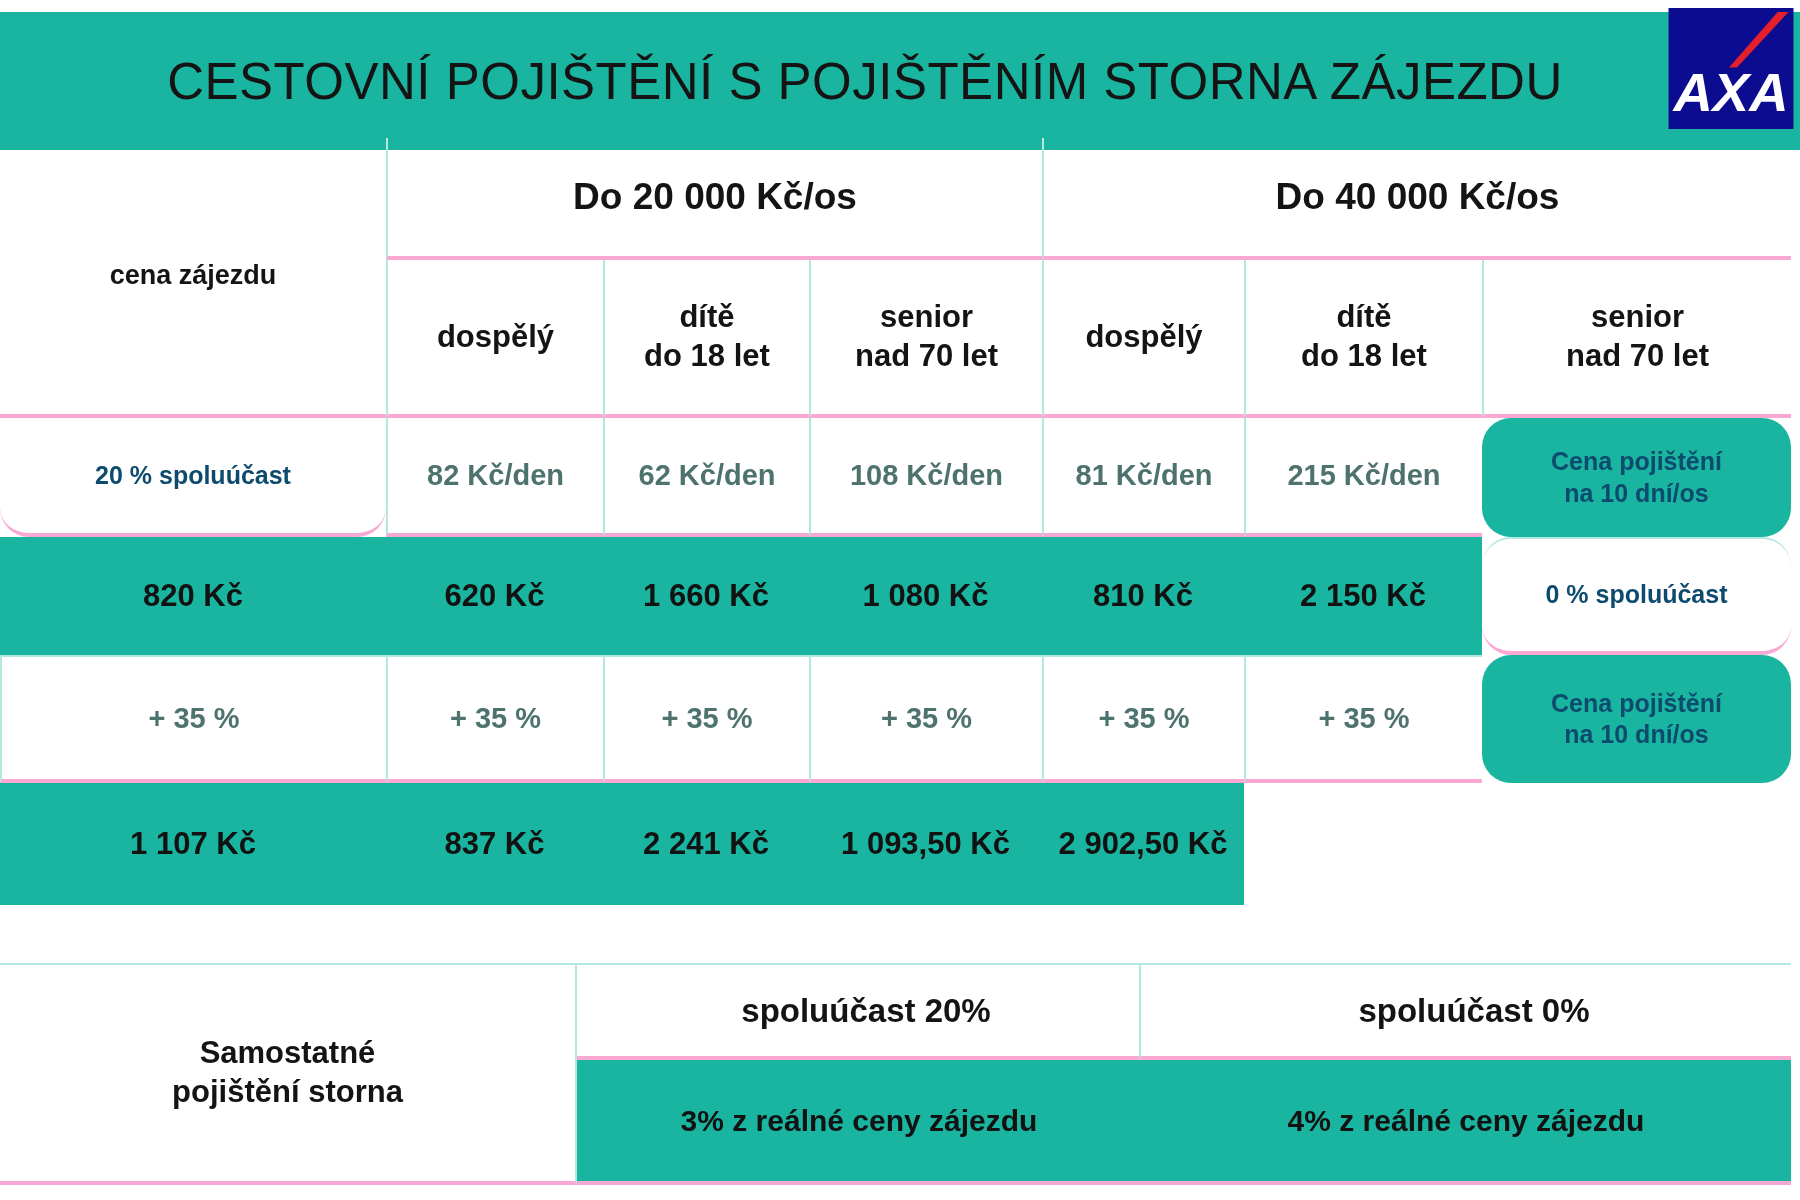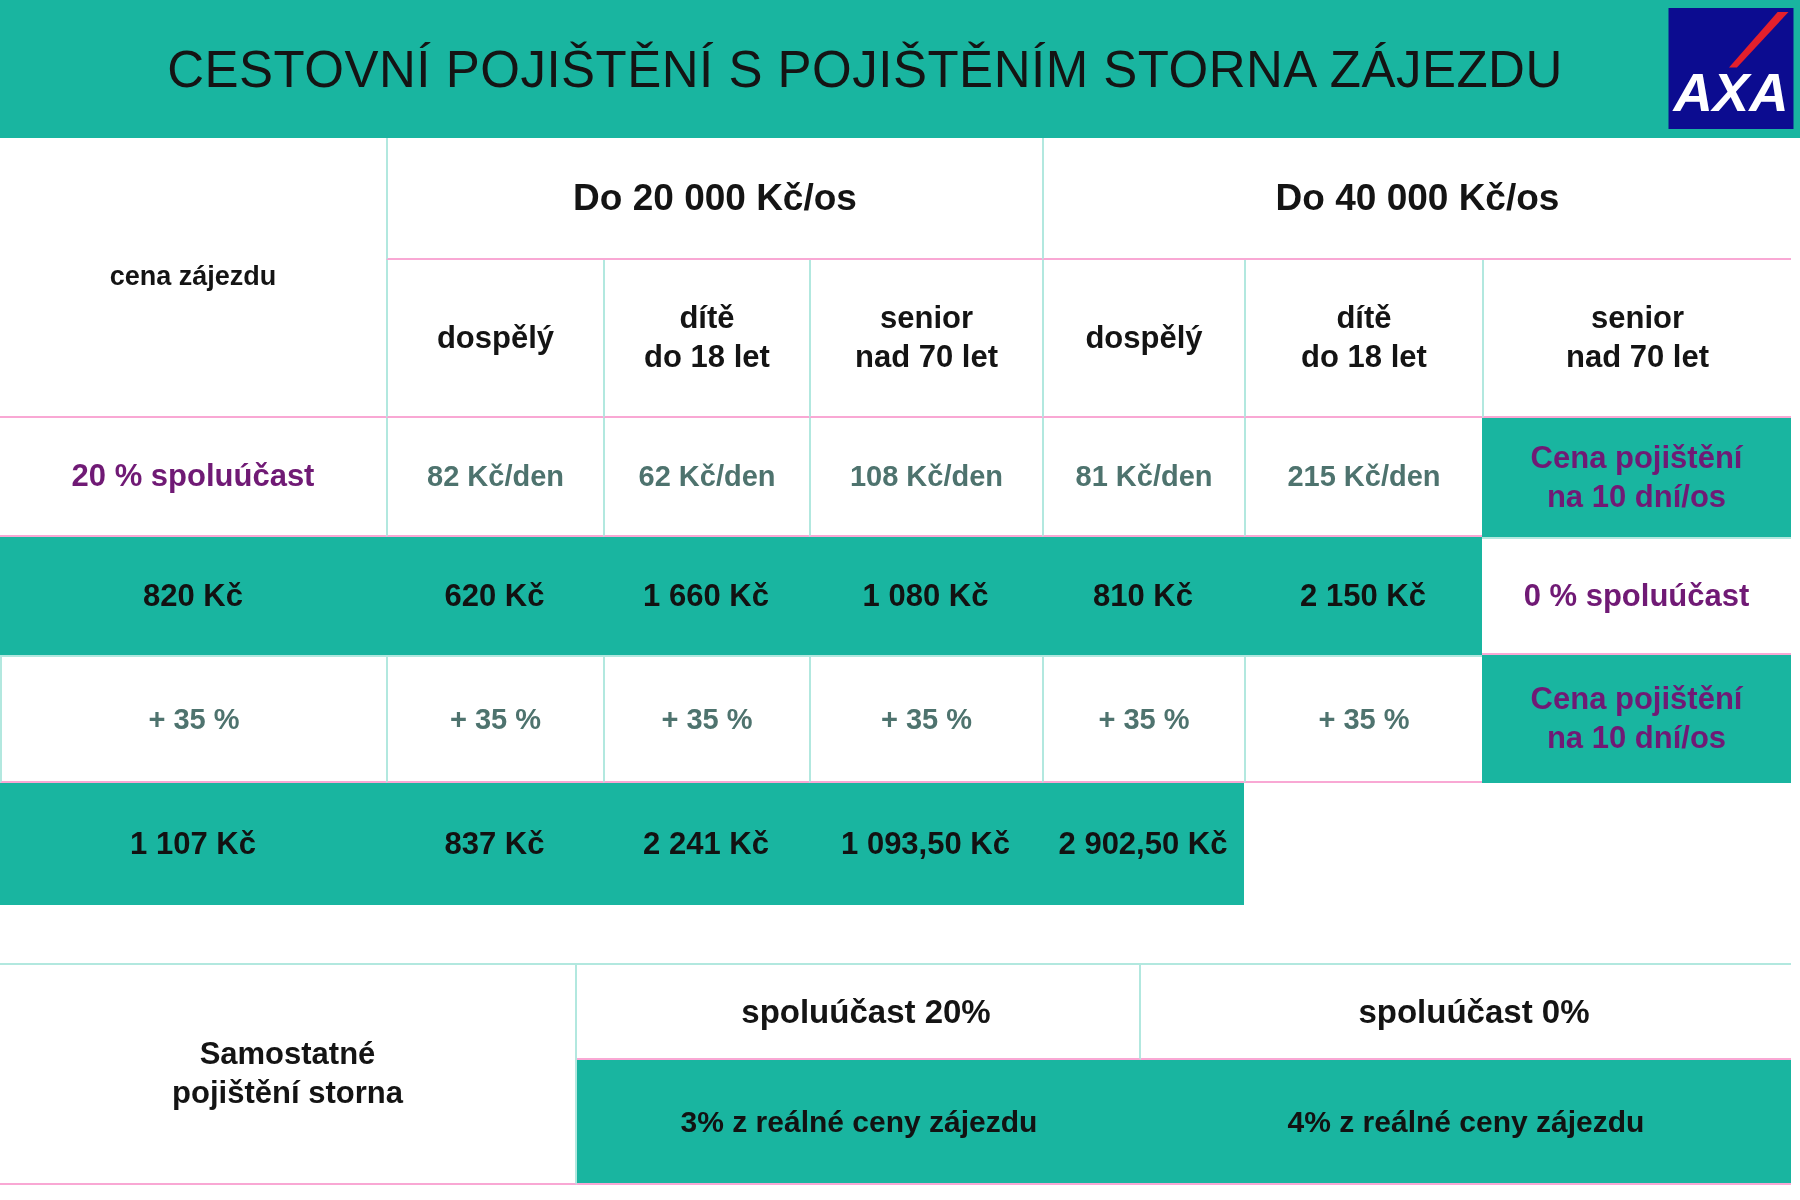--- a/index.html
+++ b/index.html
@@ -1,50 +1,50 @@
 <!DOCTYPE html>
 <html><head>
 <meta charset="utf-8">
 <style>
   html,body{margin:0;padding:0;background:#ffffff;}
   body{font-family:"Liberation Sans","DejaVu Sans",sans-serif;}
   .page{position:relative;width:1800px;height:1200px;background:#ffffff;overflow:hidden;}
 
   
   .header-bar{
-    position:absolute;left:0;top:0;width:1800px;height:138px;
+    position:absolute;left:0;top:12px;width:1800px;height:138px;
     background:#19b5a0;display:flex;align-items:center;justify-content:center;
     box-sizing:border-box;padding-right:70px;
   }
   .page-title{
     font-size:51px;font-weight:400;color:#141414;letter-spacing:.5px;white-space:nowrap;
   }
   .axa-logo{position:absolute;top:8px;right:6px;width:126px;height:121px;display:block;}
 
   
   .main-table{
     position:absolute;left:0;top:138px;width:1791px;height:767px;
     display:grid;
     grid-template-columns:386px 217px 206px 233px 202px 238px 309px;
     grid-template-rows:122px 158px 119px 118px 128px 122px;
   }
   .cell{
     box-sizing:border-box;display:flex;align-items:center;justify-content:center;
     text-align:center;white-space:pre-line;line-height:1.25;
   }
   .bL{border-left:2px solid #b2e8df;}
-  .bB{border-bottom:2px solid #f9a8d4;}
+  .bB{border-bottom:4px solid #f9a8d4;}
   .bT{border-top:2px solid #b2e8df;}
   .bR{border-right:2px solid #b2e8df;}
   .corner{grid-column:1;grid-row:1/3;font-size:27px;font-weight:700;color:#141414;}
   .group{font-size:37px;font-weight:700;color:#141414;}
   .g1{grid-column:2/5;grid-row:1;}
   .g2{grid-column:5/8;grid-row:1;}
   .subhead{font-size:31px;font-weight:700;color:#141414;}
-  .rowlabel{font-size:31px;font-weight:700;color:#701a75;}
+  .rowlabel{font-size:25px;font-weight:700;color:#0c4a6e;border-radius:29px;}
   .val-muted{font-size:29px;font-weight:700;color:#4e736e;}
   .teal-cell{background:#19b5a0;}
   .val-strong{font-size:31px;font-weight:700;color:#121212;}
 
   
   .storno-table{
     position:absolute;left:0;top:963px;width:1791px;height:222px;
     display:grid;
     grid-template-columns:577px 564px 650px;
     grid-template-rows:97px 125px;

